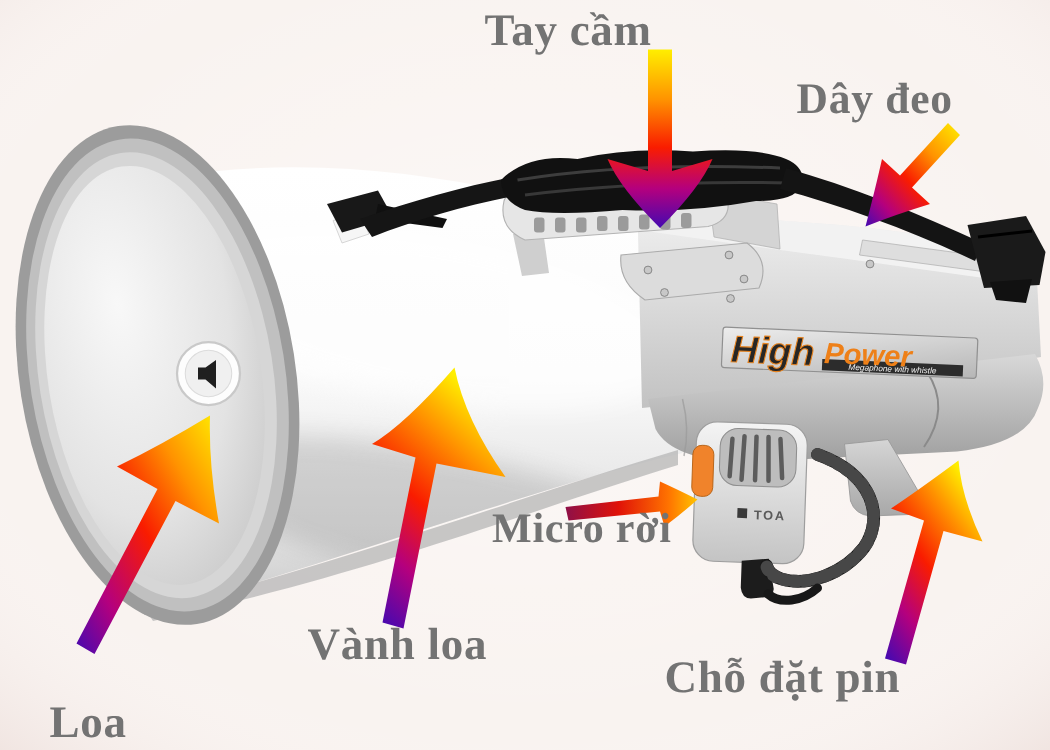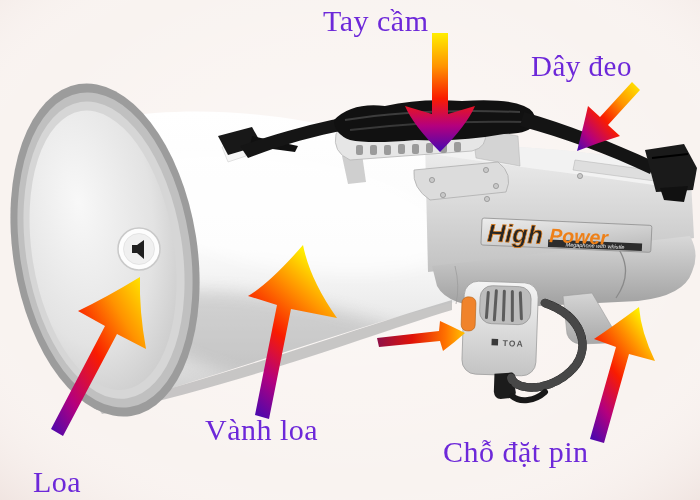--- a/index.html
+++ b/index.html
@@ -3,21 +3,21 @@
 <meta charset="utf-8">
 <style>
   html,body{margin:0;padding:0;background:#ddd;}
   .stage{
     position:relative;width:700px;height:500px;overflow:hidden;
     background:#f9f3f0;
     font-family:"Liberation Serif","DejaVu Serif",serif;
   }
   .stage svg{position:absolute;left:0;top:0;}
   .label{
-    position:absolute;font-weight:400;color:#6d28d9;line-height:1;
+    position:absolute;font-weight:700;color:#737373;line-height:1;
     letter-spacing:.5px;white-space:nowrap;
   }
   #label-tay-cam   {left:323px;top:6px;  font-size:30px;}
   #label-day-deo   {left:531px;top:52px; font-size:29px;}
   #label-micro-roi {left:328px;top:339px;font-size:28px;}
   #label-loa       {left:33px; top:467px;font-size:30px;}
   #label-vanh-loa  {left:205px;top:415px;font-size:30px;text-align:center;}
   #label-cho-dat-pin{left:443px;top:437px;font-size:30px;}
 </style>
 </head>
@@ -226,17 +226,18 @@
     <path fill="url(#gA2)" d="M 632 82 L 640 90 L 608 125 L 620 136 Q 597 143 577 151 Q 584 124 588 106 L 600 117 Z"></path>
     <path fill="url(#gA3)" d="M 51 429 L 63 436 L 117 334 L 146 349 Q 139 310 140 277 Q 107 297 78 311 L 105 326 Z"></path>
     <path fill="url(#gA4)" d="M 255 415 L 269 419 L 291 309 L 337 318 Q 310 280 303 245 Q 270 283 248 296 L 277 305 Z"></path>
     <path fill="url(#gA5)" d="M 377 338 L 379 347 L 440 341 L 443 351 Q 455 342 465 333 Q 451 326 440 321 L 439 331 Z"></path>
     <path fill="url(#gA6)" d="M 590 439 L 604 443 L 629 354 L 655 361 Q 641 332 639 307 Q 612 327 594 339 L 616 347 Z"></path>
   </g>
 </svg>
 
 <div class="label" id="label-tay-cam">Tay cầm</div>
 <div class="label" id="label-day-deo">Dây đeo</div>
+<div class="label" id="label-micro-roi">Micro rời</div>
 <div class="label" id="label-loa">Loa</div>
 <div class="label" id="label-vanh-loa">Vành loa</div>
 <div class="label" id="label-cho-dat-pin">Chỗ đặt pin</div>
 
 </div>
 
 </body></html>

